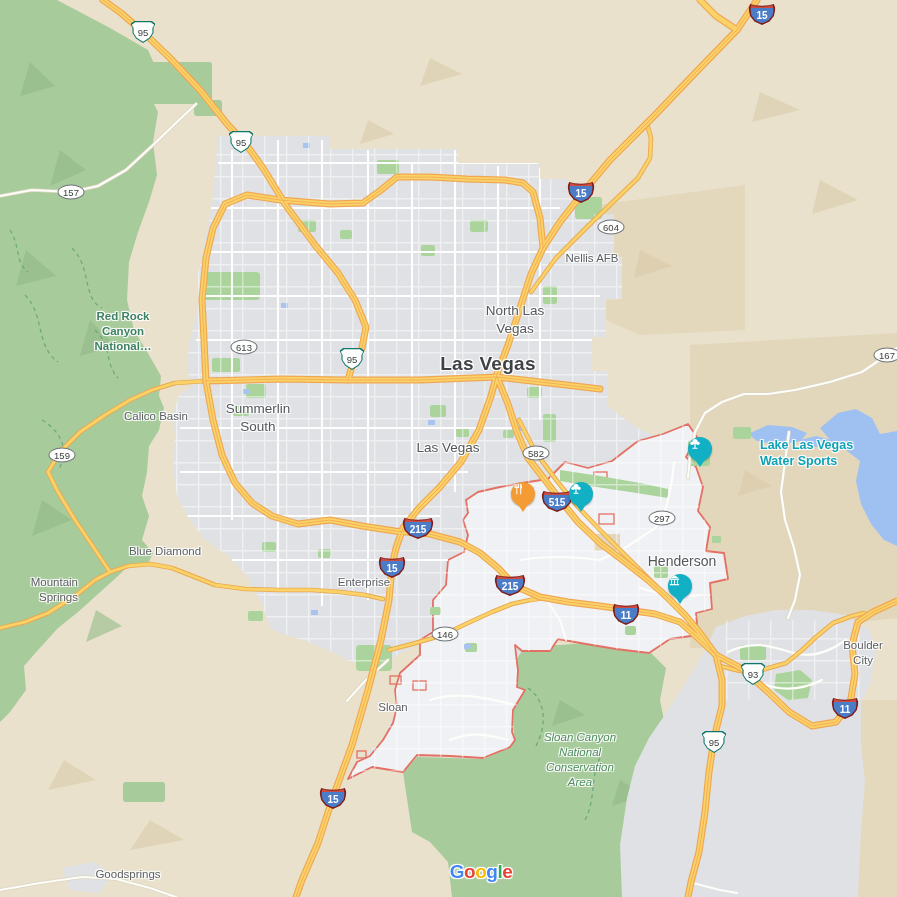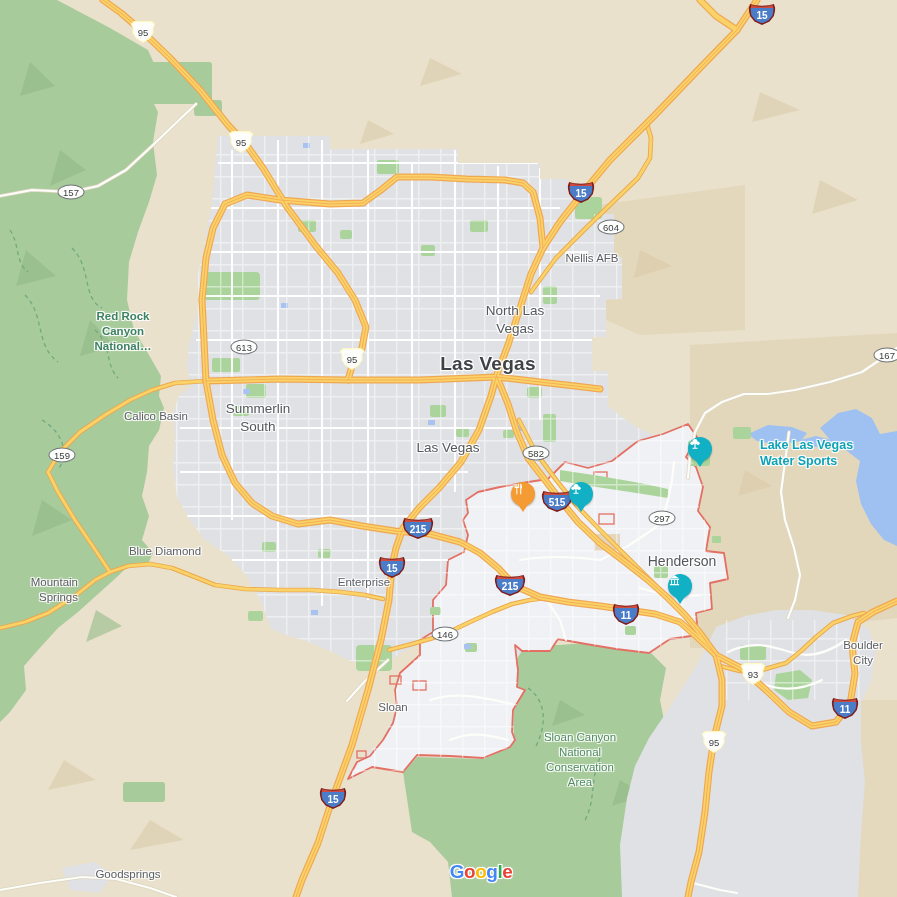--- a/index.html
+++ b/index.html
@@ -7,35 +7,35 @@
        font-family:"Liberation Sans",sans-serif;cursor:grab;}
   #map svg{position:absolute;left:0;top:0;}
   
   .lbl{position:absolute;transform:translate(-50%,-50%);white-space:pre-line;text-align:center;
        color:#5B5F63;font-size:11.5px;line-height:1.3;pointer-events:none;
        text-shadow:-1px -1px 0 rgba(255,255,255,.85),1px -1px 0 rgba(255,255,255,.85),
                    -1px 1px 0 rgba(255,255,255,.85),1px 1px 0 rgba(255,255,255,.85),0 0 3px #fff;margin-left:48px;}
   .lbl-city{font-size:13.5px;color:#53575B;}
   .lbl-big{font-size:19px;font-weight:bold;color:#3F4245;letter-spacing:.3px;}
   .lbl-green{color:#3E8162;font-weight:bold;}
-  .lbl-green-it{color:#4F8D60;}
+  .lbl-green-it{color:#4F8D60;font-style:italic;}
   .lbl-teal{color:#0FA3B7;font-size:12.5px;text-align:left;transform:translate(0,-50%);font-weight:bold;}
   .lbl-orange{color:#E9710F;font-size:13px;text-align:right;transform:translate(-100%,-50%);}
   .lbl-right{text-align:right;transform:translate(-100%,-50%);}
   
   .sh{position:absolute;transform:translate(-50%,-50%);display:flex;align-items:center;
       justify-content:center;z-index:5;}
   .sh-i{width:27px;height:24px;background:#7f1d1d;
         clip-path:polygon(6% 12%,24% 18%,50% 20%,76% 18%,94% 12%,100% 32%,94% 62%,78% 85%,50% 100%,22% 85%,6% 62%,0% 32%);}
   .sh-i-in{position:absolute;inset:1.6px;
         clip-path:polygon(6% 12%,24% 18%,50% 20%,76% 18%,94% 12%,100% 32%,94% 62%,78% 85%,50% 100%,22% 85%,6% 62%,0% 32%);
         background:linear-gradient(180deg,#CE4B3F 0 27%,#4A7CC7 27% 100%);
         color:#fff;font-size:10px;font-weight:bold;display:flex;align-items:center;
         justify-content:center;padding-top:4px;box-sizing:border-box;}
-  .sh-us{width:25px;height:22px;background:#fef9c3;
+  .sh-us{width:25px;height:22px;background:#0f766e;
         clip-path:polygon(15% 0,85% 0,100% 12%,92% 30%,92% 55%,78% 80%,50% 100%,22% 80%,8% 55%,8% 30%,0 12%);}
   .sh-us-in{position:absolute;inset:1.3px;
         clip-path:polygon(15% 0,85% 0,100% 12%,92% 30%,92% 55%,78% 80%,50% 100%,22% 80%,8% 55%,8% 30%,0 12%);
         background:#FDFDFB;color:#3C4043;font-size:9.5px;display:flex;align-items:center;justify-content:center;}
   .sh-o{min-width:27px;height:15px;background:#FDFDFB;border:1.6px solid #70757A;border-radius:50%;
         font-size:9.5px;color:#3C4043;padding:0 3px;box-sizing:border-box;}
   .sh-banner{position:absolute;top:-10px;left:50%;transform:translateX(-50%);background:#FDFDFB;
         border:1px solid #70757A;font-size:6.5px;line-height:8px;padding:0 2px;color:#3C4043;border-radius:1px;}
   
   .pin{position:absolute;width:24px;height:24px;transform:translate(-50%,-100%);z-index:6;cursor:pointer;}

